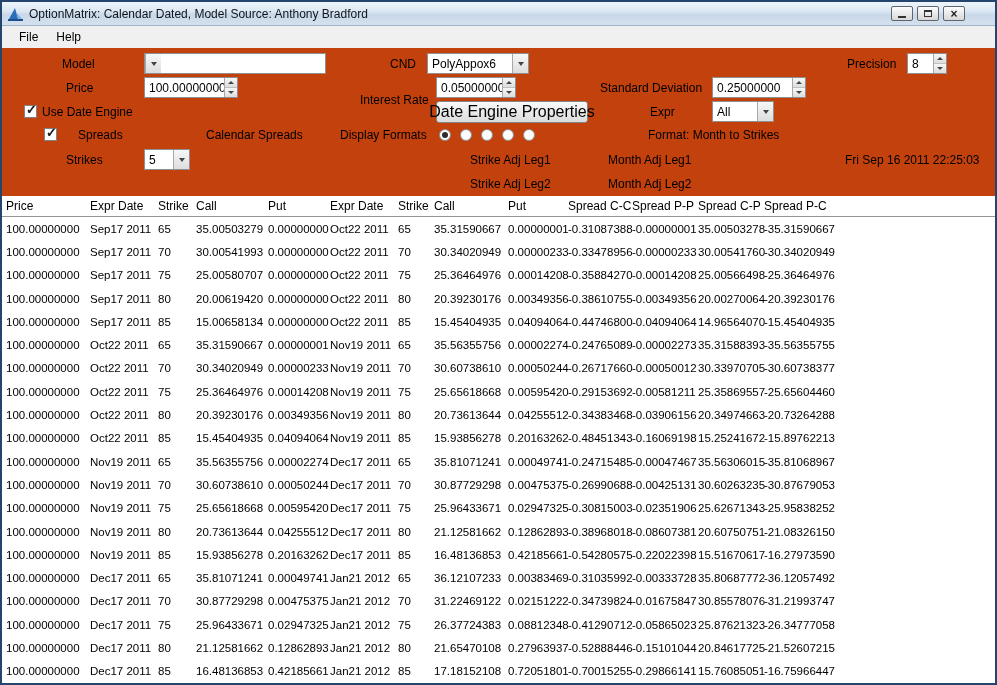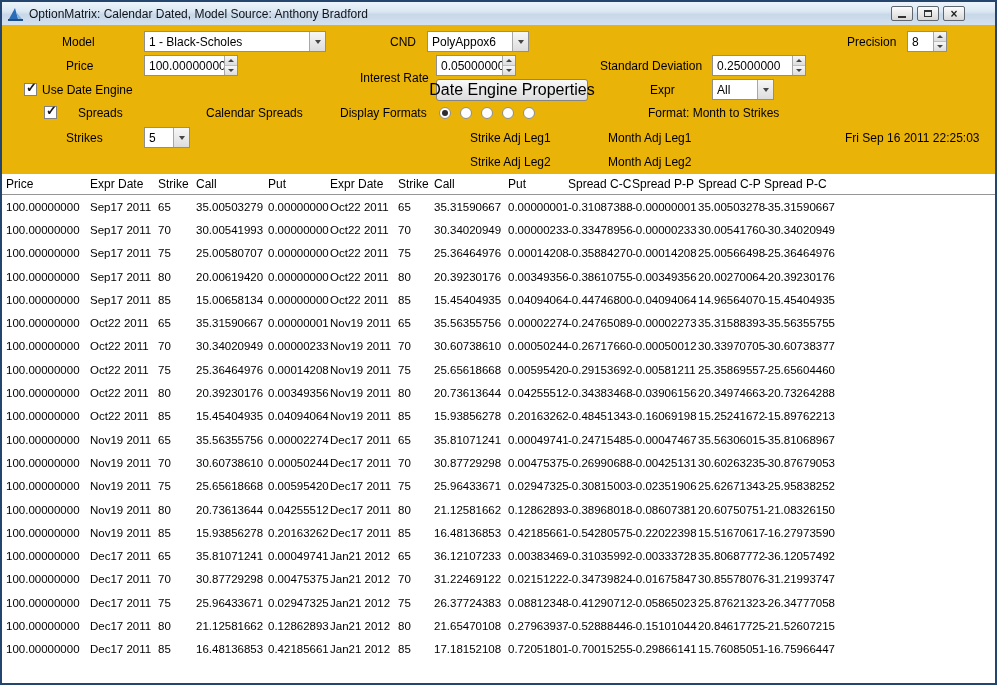--- a/index.html
+++ b/index.html
@@ -38,21 +38,21 @@
   .close-glyph { font-weight: bold; font-size: 12px; }
   
   .menubar {
     flex: 0 0 22px;
     background: #f0f0f0;
     display: flex; align-items: stretch;
     padding-left: 8px; font-size: 12px;
   }
   .menu-item { padding: 4px 9px; }
   
-  .controls { position: relative; flex: 0 0 148px; background: #eab308; font-size: 12px; color: #000; text-decoration: underline; }
+  .controls { position: relative; flex: 0 0 148px; background: #c2410c; font-size: 12px; color: #000; text-decoration: underline; }
   .lbl { position: absolute; white-space: nowrap; }
   .dropdown {
     position: absolute; height: 21px;
     background: #fff; border: 1px solid #8f8f8f;
     display: flex; align-items: stretch;
   }
   .dd-text { flex: 1; padding-left: 4px; display: flex; align-items: center; white-space: nowrap; overflow: hidden; }
   .dd-btn {
     width: 16px; border-left: 1px solid #a7a7a7;
     background: linear-gradient(#f7f7f7, #dddddd);
@@ -125,26 +125,29 @@
         </span>
       <span class="win-btn">
           <span class="max-glyph"></span>
         </span>
       <span class="win-btn">
           <span class="close-glyph">×</span>
         </span>
     </span>
   </div>
 
+  <div class="menubar">
+    <span class="menu-item">File</span>
+    <span class="menu-item">Help</span>
+  </div>
 
   <div class="controls">
 
     <span class="lbl" style="left:60px;top:9px">Model</span>
     <div class="dropdown" style="left:142px;top:5px;width:182px">
-      <span class="dd-text">1 - Black-Scholes</span>
       <span class="dd-btn">
           <span class="tri-down"></span>
         </span>
     </div>
     <span class="lbl" style="left:388px;top:9px">CND</span>
     <div class="dropdown" style="left:425px;top:5px;width:102px">
       <span class="dd-text">PolyAppox6</span>
       <span class="dd-btn">
           <span class="tri-down"></span>
         </span>

